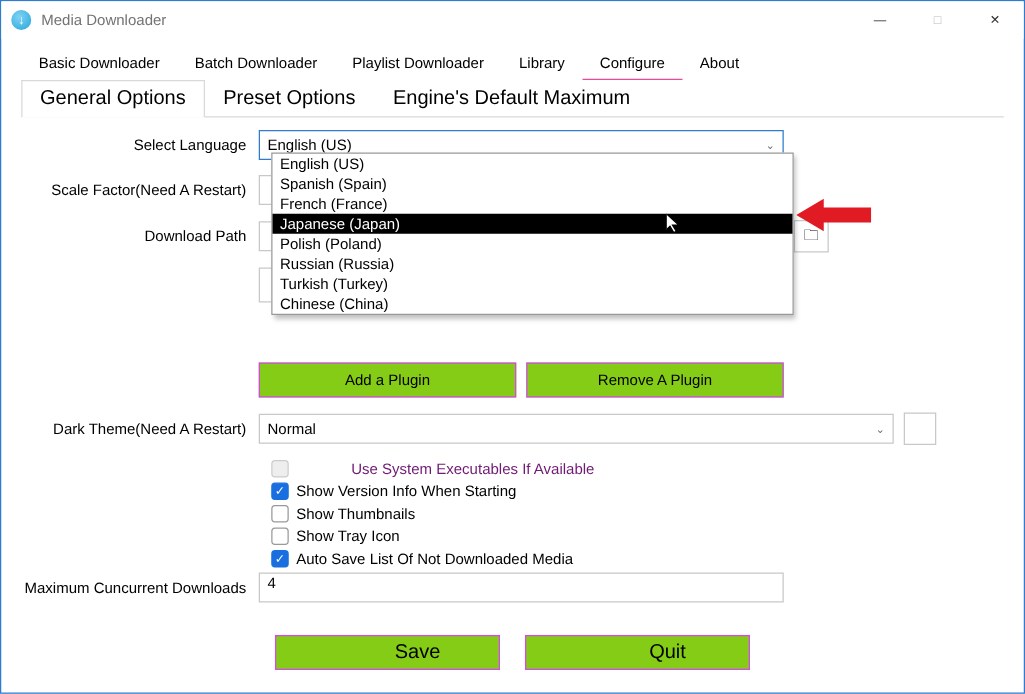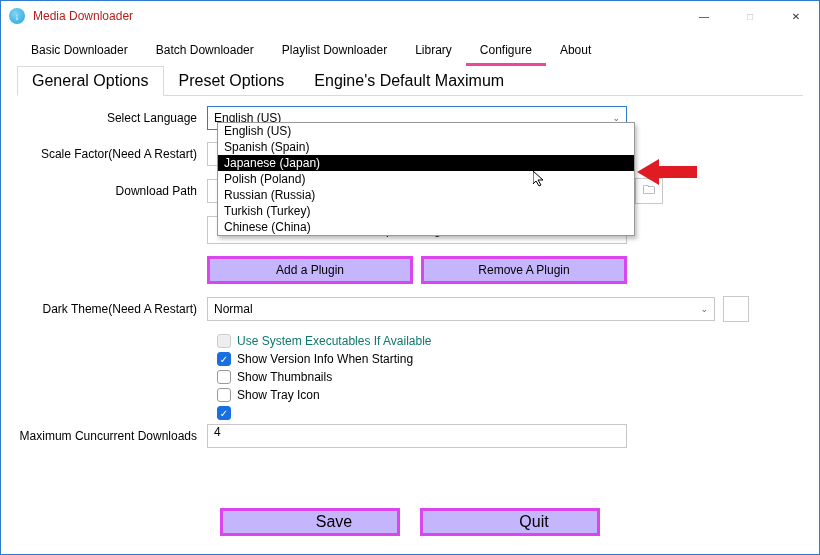--- a/index.html
+++ b/index.html
@@ -18,40 +18,40 @@
     padding: 0 0 0 8px;
     background: #fff;
   }
   .titlebar .icon {
     width: 16px; height: 16px; margin-right: 8px;
     border-radius: 50%;
     background: radial-gradient(circle at 40% 35%, #7fd4f5, #24a3d8);
     display: flex; align-items: center; justify-content: center;
     font-size: 10px; color: #fff;
   }
-  .titlebar .title { font-size: 12px; color: #b91c1c; }
+  .titlebar .title { font-size: 12px; color: #737373; }
   .win-controls { margin-left: auto; display: flex; }
   .win-btn {
     width: 46px; height: 30px;
     display: flex; align-items: center; justify-content: center;
     font-family: "Segoe UI Symbol", sans-serif;
     font-size: 10px; color: #333;
   }
   .win-btn.max { color: #bbb; }
 
   .main-tabs {
     display: flex; gap: 0; padding: 8px 16px 0 16px;
     font-size: 12px;
   }
   .main-tab {
     padding: 4px 14px 6px 14px;
     cursor: default;
   }
   .main-tab.active {
-    border-bottom: 3px solid #ec4899;
+    border-bottom: 1px solid #ec4899;
   }
 
   .sub-tabs {
     display: flex; gap: 0;
     border-bottom: 1px solid #d9d9d9;
     margin: 0 16px;
     font-size: 16px;
   }
   .sub-tab {
     padding: 5px 14px;
@@ -101,22 +101,22 @@
 
   .wide-btn {
     width: 420px; height: 28px;
     border: 1px solid #c8c8c8; background: #fff;
     display: flex; align-items: center; justify-content: center;
   }
   .wide-btn .drop { margin-left: auto; font-size: 9px; }
 
   .btn {
     height: 28px;
-    border: 3px solid #d946ef; background: #c4b5fd;
-    display: flex; align-items: center; justify-content: center;
+    border: 1px solid #d946ef; background: #84cc16;
+    display: flex; align-items: center; justify-content: center; margin-top: 36px;
   }
   .pair .btn { flex: 1; }
 
   .icon-btn {
     width: 28px; height: 26px;
     border: 1px solid #c8c8c8; background: #fff;
     display: flex; align-items: center; justify-content: center;
   }
 
   .select-plain {
@@ -130,21 +130,21 @@
     font-size: 9px; color: #666;
   }
   .sq-box { width: 26px; height: 26px; border:1px solid #c8c8c8; }
 
   .check-list { margin-left: 200px; }
   .check-row { display:flex; align-items:center; gap:6px; margin-bottom:4px; }
   .chk { width:14px; height:14px; border:1px solid #999; border-radius:3px; display:flex; align-items:center; justify-content:center; font-size:10px; color:#fff; }
   .chk.on { background:#1a6fe0; border-color:#1a6fe0; }
   .chk.off { background:#fff; }
   .chk.dis { background:#eee; border-color:#ccc; }
-  .check-row .txt.dis { color:#0f766e; }
+  .check-row .txt.dis { color:#701a75;margin-left:44px; }
 
   .bottom-btns {
     position:absolute; left:0; right:0; bottom:18px;
     display:flex; justify-content:center; gap:20px;
   }
   .bottom-btns .btn { width: 180px; padding-left: 48px; }
 
   
   .dropdown {
     position: absolute;
@@ -273,40 +273,42 @@
       <div class="check-row">
         <div class="chk off"></div>
         <span>Show Thumbnails</span>
       </div>
       <div class="check-row">
         <div class="chk off"></div>
         <span>Show Tray Icon</span>
       </div>
       <div class="check-row">
         <div class="chk on">✓</div>
+        <span>Auto Save List Of Not Downloaded Media</span>
       </div>
     </div>
 
     <div class="row" style="margin-top:0">
       <div class="lbl">Maximum Cuncurrent Downloads</div>
       <div class="ctrl">
         <div class="input num">4</div>
       </div>
     </div>
 
   </div>
 
   <div class="bottom-btns">
     <div class="btn">Save</div>
     <div class="btn">Quit</div>
   </div>
 
   <div class="dropdown">
     <div class="opt">English (US)</div>
     <div class="opt">Spanish (Spain)</div>
+    <div class="opt">French (France)</div>
     <div class="opt hl">Japanese (Japan)</div>
     <div class="opt">Polish (Poland)</div>
     <div class="opt">Russian (Russia)</div>
     <div class="opt">Turkish (Turkey)</div>
     <div class="opt">Chinese (China)</div>
   </div>
 
   <div class="arrow">
     <svg width="60" height="30" viewBox="0 0 60 30">
       <polygon points="0,15 22,2 22,9 60,9 60,21 22,21 22,28" fill="#e01b24"></polygon>

